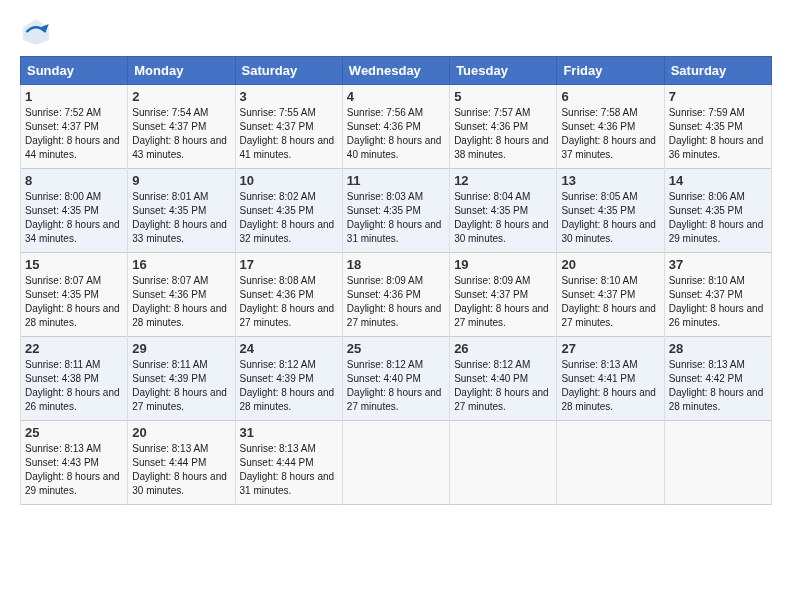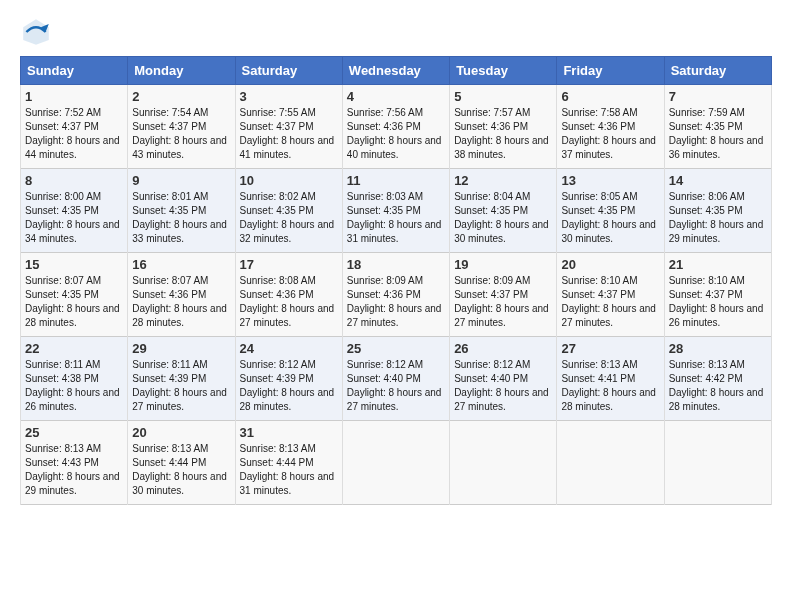--- a/index.html
+++ b/index.html
@@ -209,21 +209,21 @@
         </td>
         <td>
           <span class="day-num">19</span>
           <span class="cell-text">Sunrise: 8:09 AM<br>Sunset: 4:37 PM<br>Daylight: 8 hours and 27 minutes.</span>
         </td>
         <td>
           <span class="day-num">20</span>
           <span class="cell-text">Sunrise: 8:10 AM<br>Sunset: 4:37 PM<br>Daylight: 8 hours and 27 minutes.</span>
         </td>
         <td>
-          <span class="day-num">21</span>
+          <span class="day-num">37</span>
           <span class="cell-text">Sunrise: 8:10 AM<br>Sunset: 4:37 PM<br>Daylight: 8 hours and 26 minutes.</span>
         </td>
       </tr>
       <tr>
         <td>
           <span class="day-num">22</span>
           <span class="cell-text">Sunrise: 8:11 AM<br>Sunset: 4:38 PM<br>Daylight: 8 hours and 26 minutes.</span>
         </td>
         <td>
           <span class="day-num">29</span>

